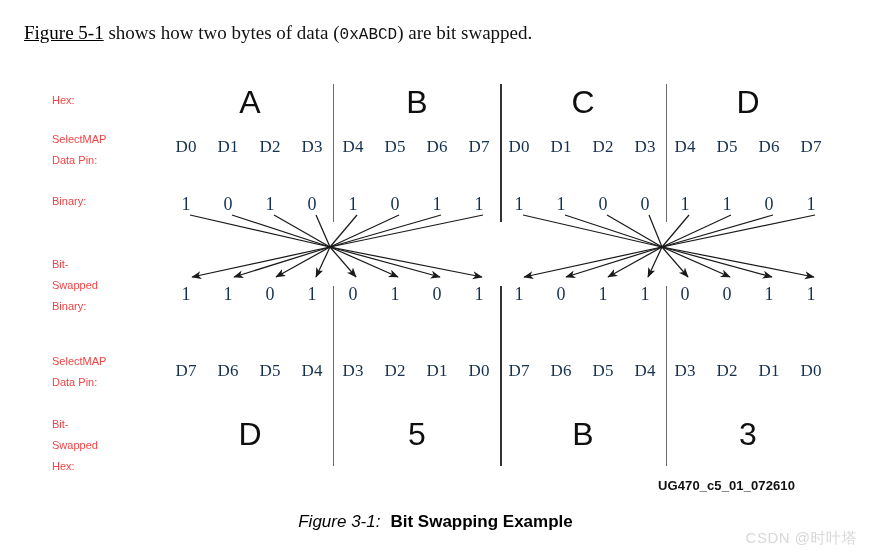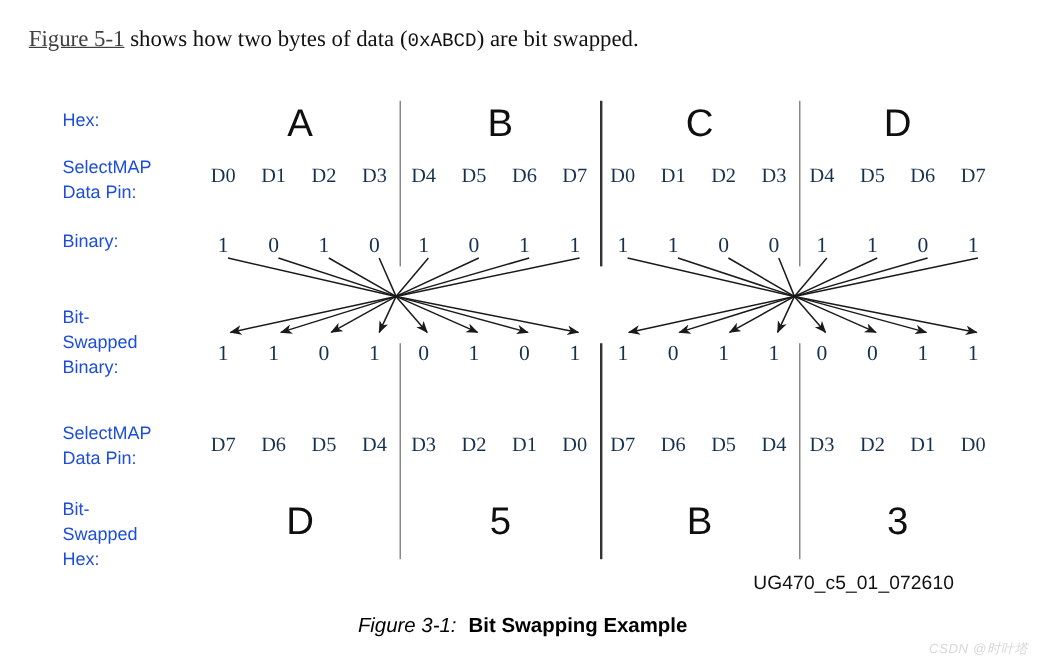--- a/index.html
+++ b/index.html
@@ -23,21 +23,21 @@
     left: 24px;
     top: 20px;
     width: 820px;
     font-family: "Liberation Serif", serif;
     font-size: 19px;
     line-height: 26px;
     color: #111111;
     white-space: nowrap;
   }
   #intro-paragraph .figlink {
-    color: #404040;
+    color: #000000;
     font-family: "Liberation Serif", serif;
   }
   #intro-paragraph .mono {
     font-family: "Liberation Mono", monospace;
     font-size: 16px;
   }
 
   
   #figure-area {
     position: absolute;
@@ -45,23 +45,23 @@
     top: 74px;
     width: 871px;
     height: 420px;
   }
 
   
   .row-label {
     position: absolute;
     left: 52px;
     font-family: "Liberation Sans", sans-serif;
-    font-size: 15px;
+    font-size: 11px;
     line-height: 21px;
-    color: #1d4ed8;
+    color: #ef4444;
     white-space: pre-line;
   }
 
   
   .cell {
     position: absolute;
     font-family: "Liberation Serif", serif;
     font-size: 17px;
     line-height: 20px;
     color: #16314f;
@@ -104,22 +104,22 @@
     height: 420px;
     pointer-events: none;
   }
 
   
   #figure-id {
     position: absolute;
     right: 76px;
     top: 478px;
     font-family: "Liberation Sans", sans-serif;
-    font-size: 16px;
-    font-weight: normal;
+    font-size: 13px;
+    font-weight: bold;
     letter-spacing: 0.1px;
     color: #111111;
   }
 
   
   #figure-caption {
     position: absolute;
     left: 0;
     top: 512px;
     width: 871px;
@@ -136,25 +136,24 @@
     font-weight: bold;
     margin-left: 10px;
   }
 
   
   #watermark {
     position: absolute;
     right: 14px;
     bottom: 10px;
     font-family: "Liberation Sans", sans-serif;
-    font-size: 11px;
+    font-size: 15px;
     color: #d8d8d8;
     letter-spacing: 0.5px;
     user-select: none;
-    font-style: italic;
   }
 </style>
 </head>
 <body>
 
 <div id="intro-paragraph"><a class="figlink" href="#">Figure 5-1</a><span> shows how two bytes of data (</span><span class="mono">0xABCD</span><span>) are bit swapped.</span></div>
 
 <div id="figure-area">
 
   <div class="row-label" style="top:16px;">Hex:</div>

